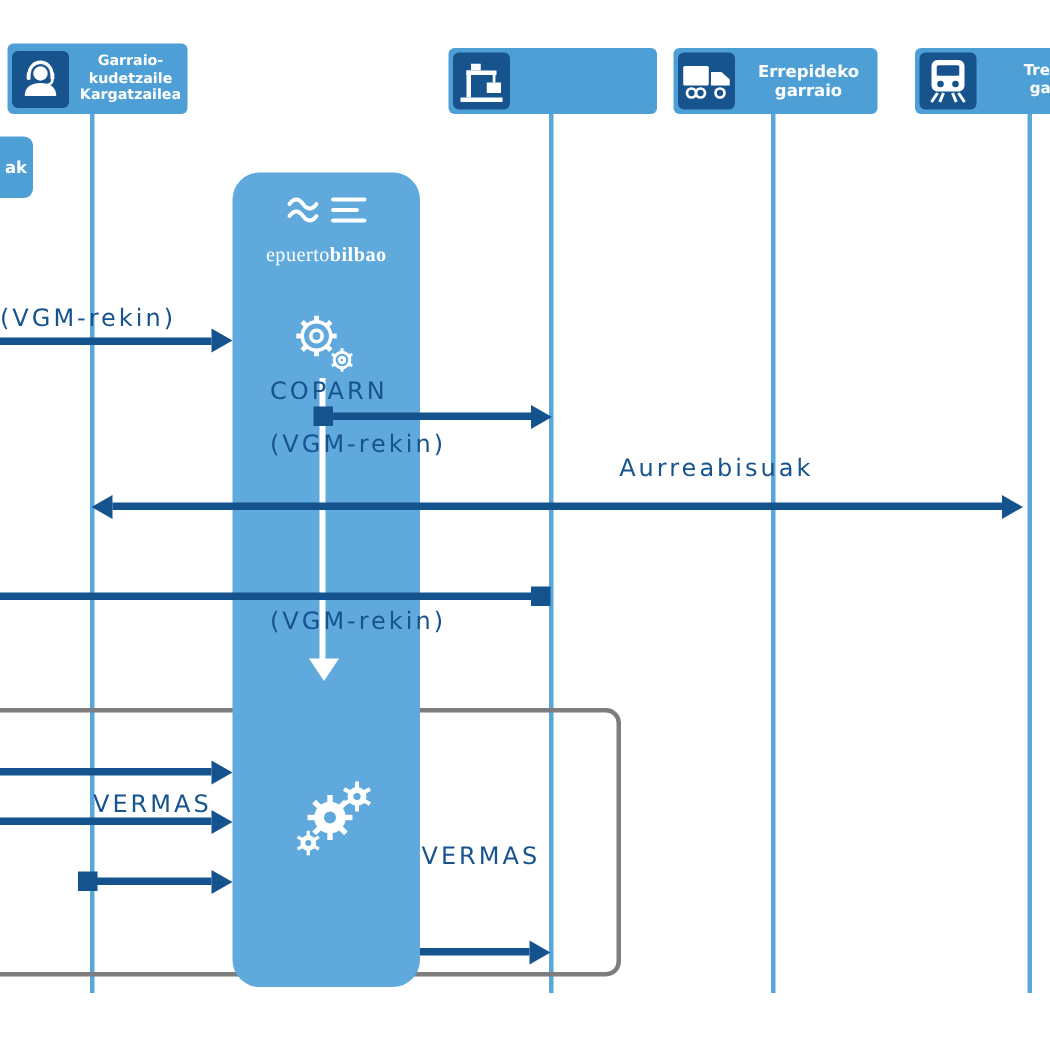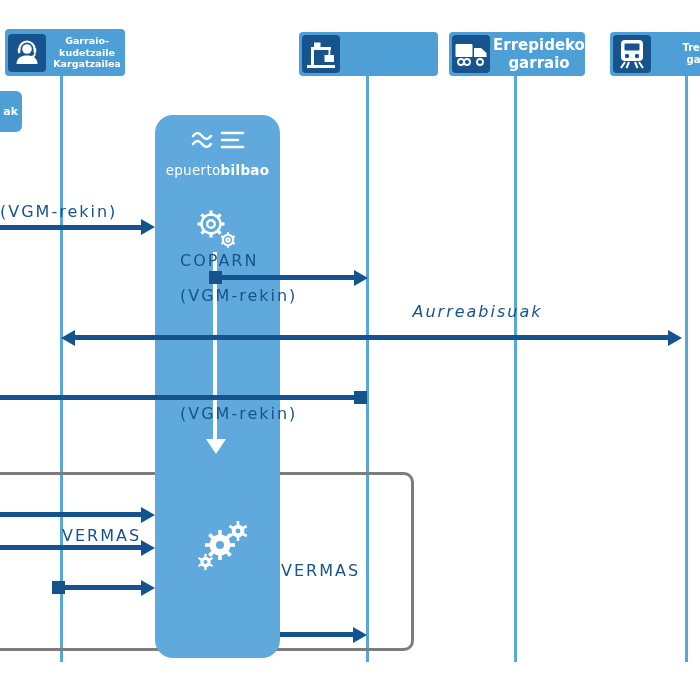--- a/index.html
+++ b/index.html
@@ -14,21 +14,21 @@
   .actor-icon{width:38px;height:38px;margin:3px;background:#17548e;border-radius:4px;
     display:flex;align-items:center;justify-content:center;flex:none;}
   .actor-label{flex:1;color:#fff;font-weight:bold;font-size:9.5px;line-height:1.2;
     display:flex;flex-direction:column;align-items:center;justify-content:center;text-align:center;}
   
   .partial-actor{position:absolute;left:-58px;top:91px;width:80px;height:41px;background:#4d9fd6;
     border-radius:6px;z-index:6;display:flex;align-items:center;justify-content:flex-end;
     color:#fff;font-weight:bold;font-size:11px;padding-right:4px;box-sizing:border-box;}
   
   .panel{position:absolute;left:155px;top:115px;width:125px;height:543px;background:#5fa9dc;
-    border-radius:18px;z-index:3;}
+    border-radius:18px;z-index:3;font-family:Liberation Serif, serif;}
   .logo-waves{position:absolute;left:0;right:0;top:13px;display:flex;justify-content:center;}
   .logo-text{position:absolute;left:0;right:0;top:47px;text-align:center;color:#fff;font-size:13.5px;letter-spacing:.3px;}
   .logo-text b{font-weight:bold;}
   .panel-gear-top{position:absolute;left:35px;top:90px;}
   .panel-gears-bottom{position:absolute;left:39px;top:403px;}
   .white-line{position:absolute;left:58px;top:137px;width:4px;height:188px;background:#fff;}
   .white-arrowhead{position:absolute;left:51px;top:324px;width:0;height:0;
     border-left:10px solid transparent;border-right:10px solid transparent;border-top:15px solid #fff;}
   
   .msg-line{position:absolute;height:5px;background:#15538e;z-index:5;}
@@ -98,21 +98,21 @@
       <svg width="32" height="27" viewBox="0 0 32 27">
         <g fill="#fff">
           <rect x="0.5" y="3" width="17" height="13" rx="1"></rect>
           <path d="M19 7h7l5.5 5v4H19z"></path>
         </g>
         <circle cx="6" cy="21" r="3" fill="none" stroke="#fff" stroke-width="1.8"></circle>
         <circle cx="12" cy="21" r="3" fill="none" stroke="#fff" stroke-width="1.8"></circle>
         <circle cx="25" cy="21" r="3" fill="none" stroke="#fff" stroke-width="1.8"></circle>
       </svg>
     </span>
-    <span class="actor-label" style="font-size:15px">
+    <span class="actor-label" style="font-size:11px">
       <span>Errepideko</span>
       <span>garraio</span>
     </span>
   </div>
 
   <div class="actor" style="left:610px;top:32px;width:150px;height:44px;">
     <span class="actor-icon">
       <svg width="28" height="30" viewBox="0 0 28 30">
         <rect x="3" y="1" width="22" height="21" rx="4" fill="#fff"></rect>
         <rect x="6.5" y="4.5" width="15" height="7" rx="1" fill="#17548e"></rect>
@@ -274,21 +274,21 @@
   <div class="msg-label" style="left:0;top:202px;">(VGM-rekin)</div>
   <div class="msg-line" style="left:0;top:225px;width:141px;"></div>
   <div class="ah-r" style="left:141px;top:219px;"></div>
 
   <div class="msg-label lbl-r" style="left:180px;top:251px;width:178px;">COPARN</div>
   <div class="sq" style="left:209px;top:271px;"></div>
   <div class="msg-line" style="left:216px;top:275px;width:138px;"></div>
   <div class="ah-r" style="left:354px;top:270px;"></div>
   <div class="msg-label lbl-r" style="left:180px;top:286px;width:178px;">(VGM-rekin)</div>
 
-  <div class="msg-label lbl-c" style="left:360px;top:302px;width:235px;font-style:italic;">Aurreabisuak</div>
+  <div class="msg-label lbl-c" style="left:360px;top:302px;width:235px;">Aurreabisuak</div>
   <div class="ah-l" style="left:61px;top:330px;"></div>
   <div class="msg-line" style="left:75px;top:335px;width:593px;"></div>
   <div class="ah-r" style="left:668px;top:330px;"></div>
 
   <div class="msg-line" style="left:0;top:395px;width:357px;"></div>
   <div class="sq" style="left:354px;top:391px;"></div>
   <div class="msg-label lbl-r" style="left:180px;top:404px;width:178px;">(VGM-rekin)</div>
 
   <div class="msg-line" style="left:0;top:512px;width:141px;"></div>
   <div class="ah-r" style="left:141px;top:507px;"></div>

